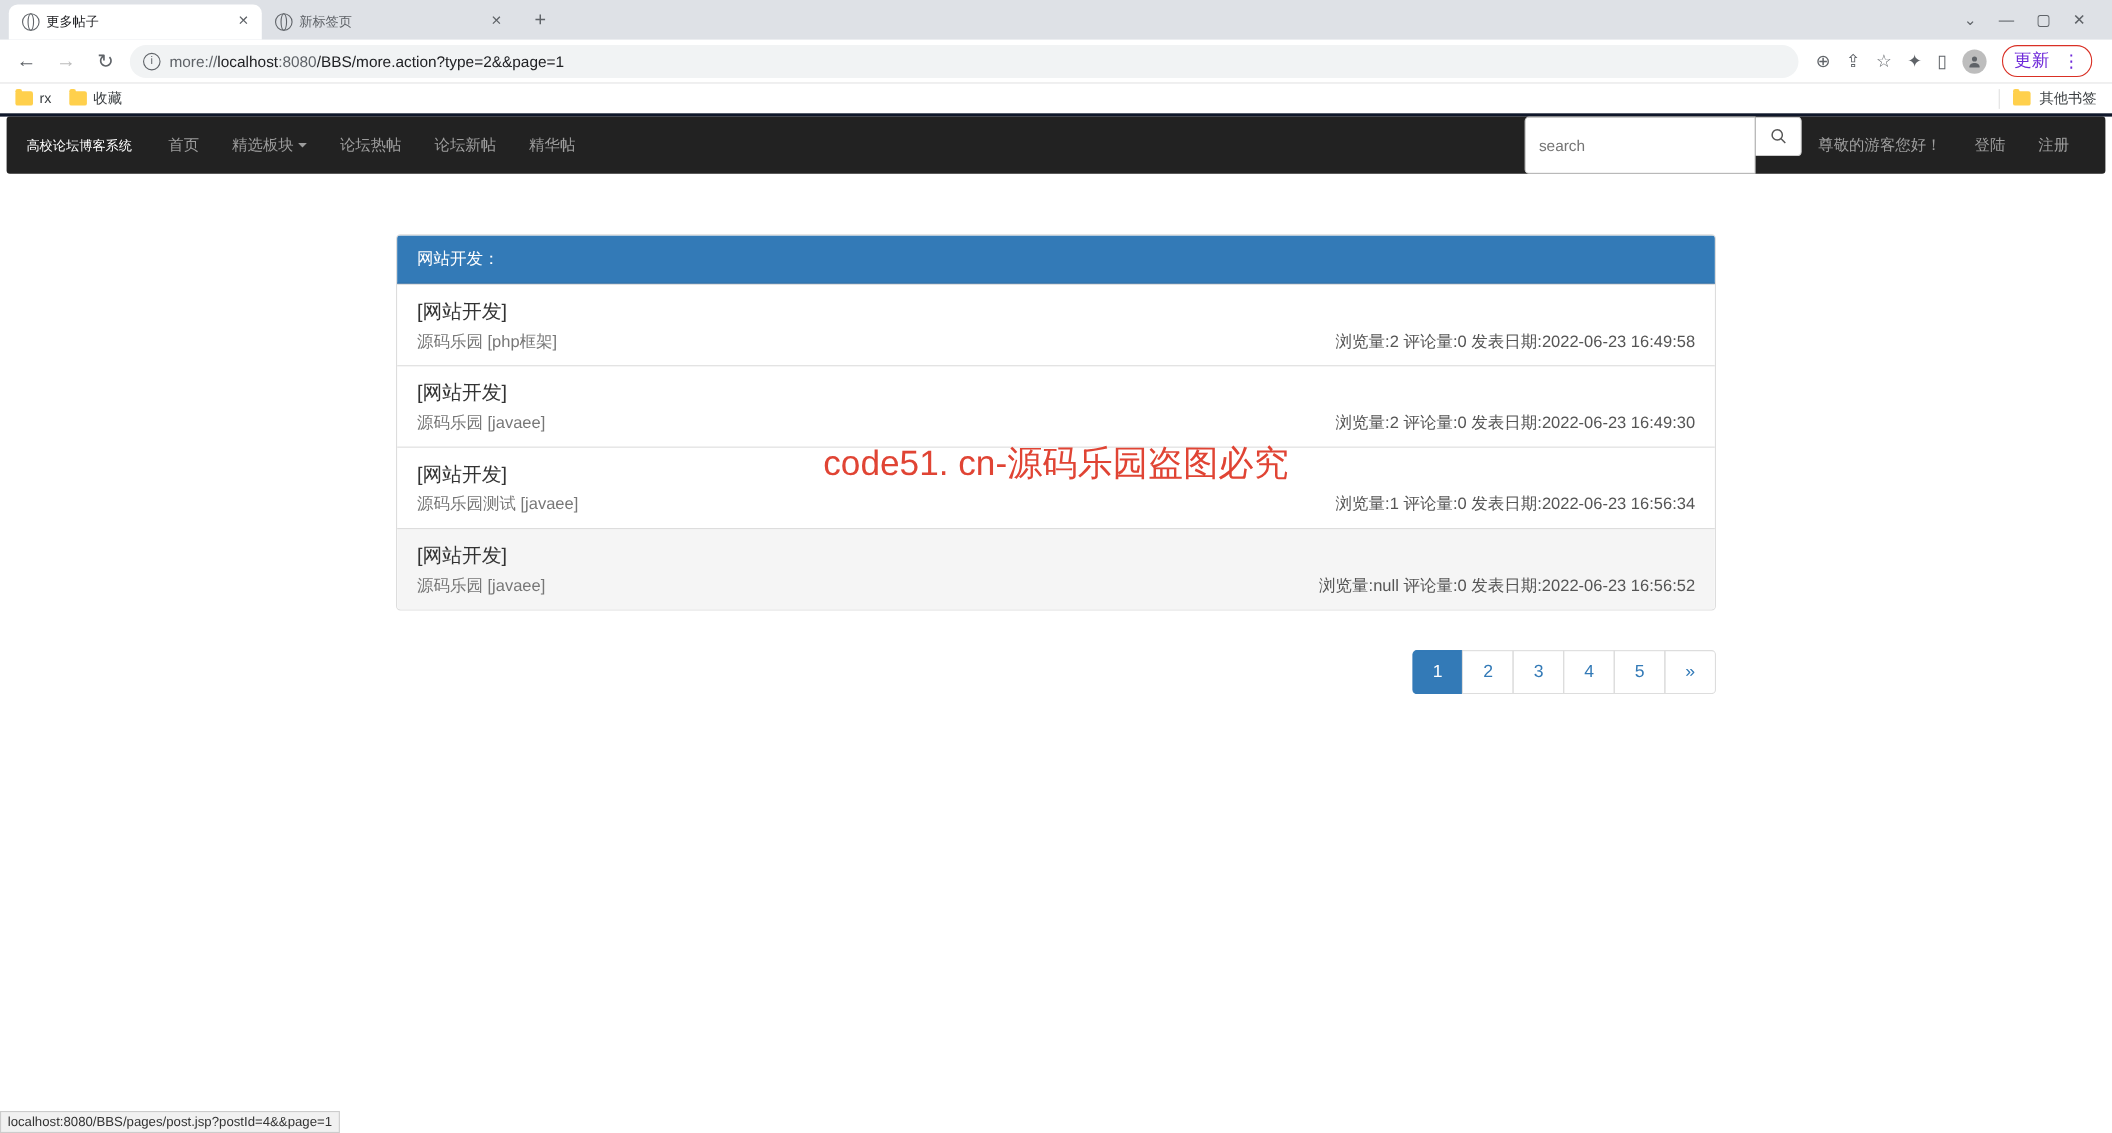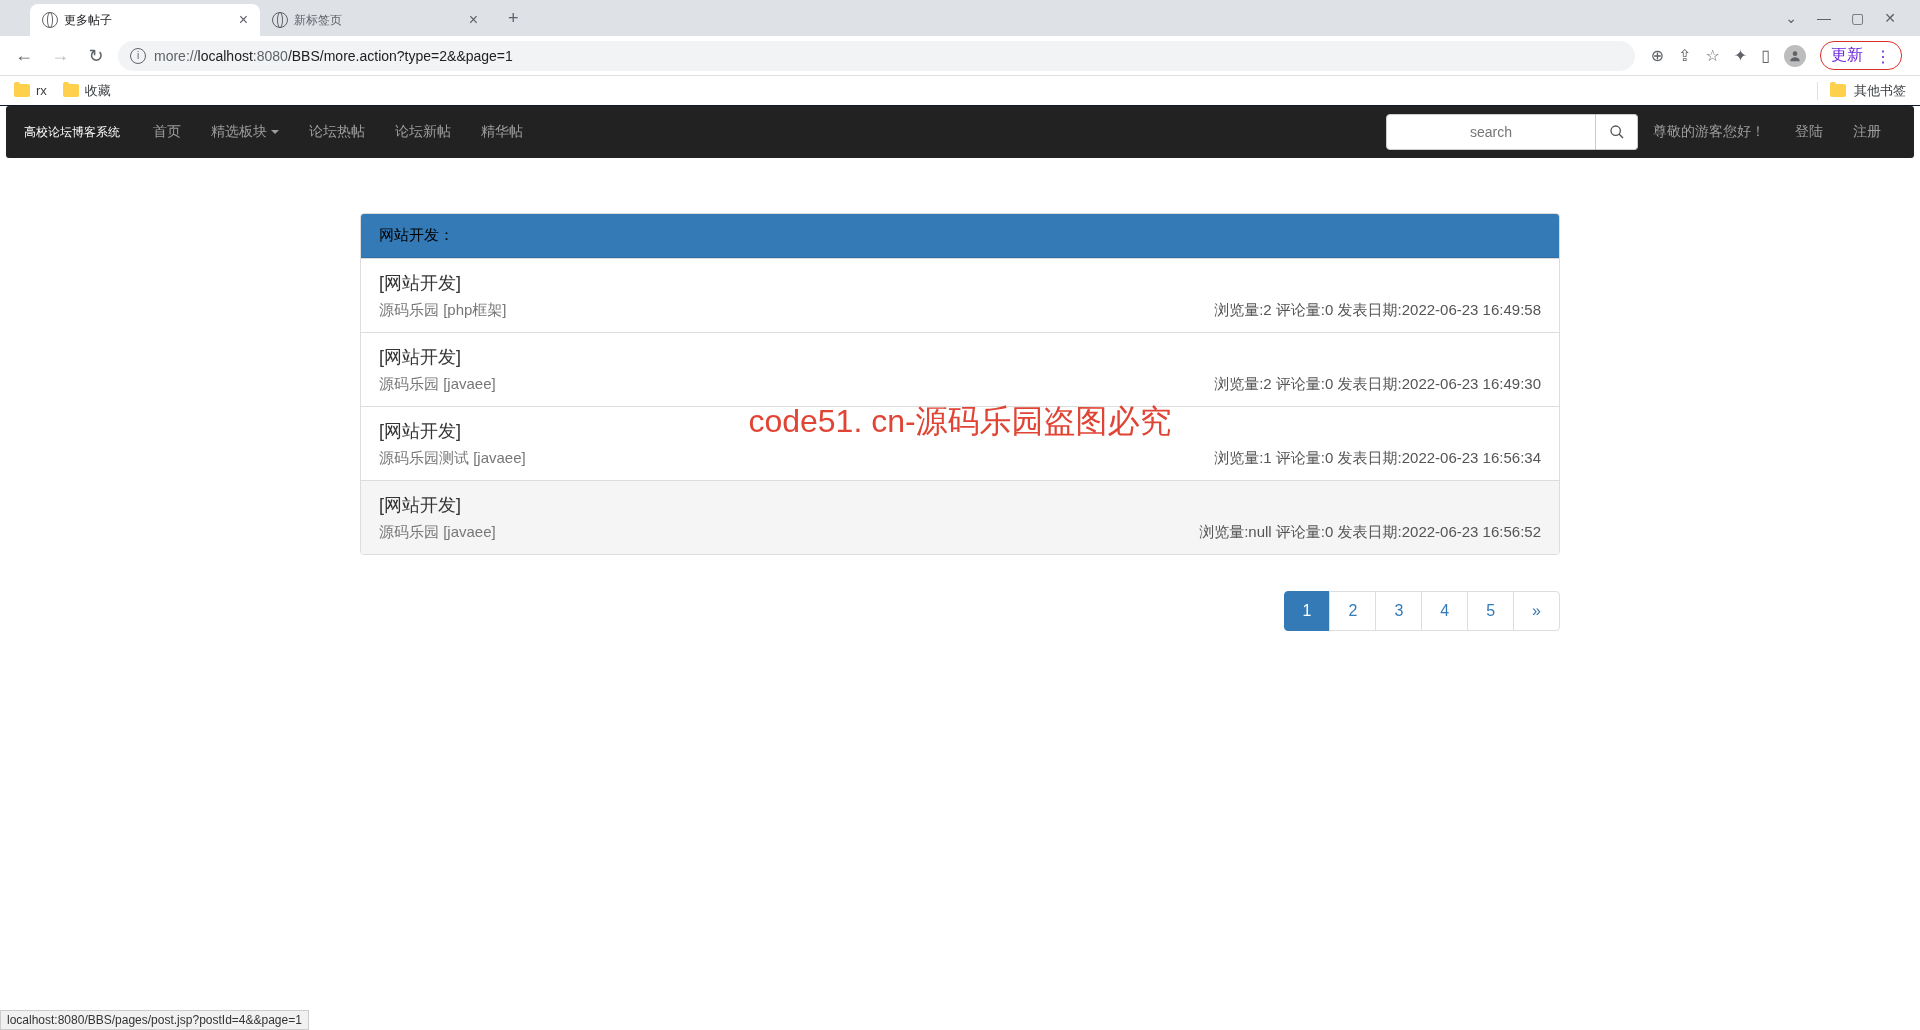--- a/index.html
+++ b/index.html
@@ -2,21 +2,21 @@
 <html><head>
   <meta charset="utf-8">
   <style>
     * { margin: 0; padding: 0; box-sizing: border-box; }
     body { font-family: "Helvetica Neue", Helvetica, Arial, "Microsoft YaHei", sans-serif; font-size: 14px; color: #333; background: #fff; }
     
     
     .browser-chrome { background: #dee1e6; }
     .tab-bar { display: flex; align-items: flex-end; height: 36px; padding: 0 8px; }
     .tab { display: flex; align-items: center; height: 32px; padding: 0 12px; border-radius: 8px 8px 0 0; font-size: 12px; color: #5f6368; gap: 6px; min-width: 230px; position: relative; }
-    .tab.active { background: #fff; color: #202124; margin-left: 22px; }
+    .tab.active { background: #fff; color: #202124; }
     .tab-favicon { width: 16px; height: 16px; border: 1.5px solid #5f6368; border-radius: 50%; position: relative; flex-shrink: 0; }
     .tab-favicon::before { content: ''; position: absolute; left: 4px; top: -1px; width: 4px; height: 14px; border: 1.5px solid #5f6368; border-radius: 50%; }
     .tab-close { margin-left: auto; font-size: 16px; color: #5f6368; cursor: pointer; }
     .new-tab-btn { font-size: 18px; color: #5f6368; padding: 0 10px; cursor: pointer; align-self: center; margin-left: 8px; }
     .window-controls { margin-left: auto; display: flex; gap: 20px; padding: 0 16px; color: #5f6368; align-self: center; font-size: 14px; }
     .window-controls span { cursor: pointer; }
     
     .toolbar { display: flex; align-items: center; height: 40px; padding: 0 10px; background: #fff; border-bottom: 1px solid #e0e0e0; gap: 8px; }
     .nav-btn { width: 28px; height: 28px; display: flex; align-items: center; justify-content: center; color: #5f6368; font-size: 18px; cursor: pointer; border-radius: 50%; }
     .nav-btn.disabled { color: #bdbdbd; }
@@ -24,43 +24,43 @@
     .address-bar .info-icon { width: 16px; height: 16px; border: 1.5px solid #5f6368; border-radius: 50%; display: flex; align-items: center; justify-content: center; font-size: 10px; color: #5f6368; flex-shrink: 0; }
     .url-text { white-space: nowrap; }
     .url-host { color: #5f6368; }
     .url-path { color: #202124; }
     .toolbar-icons { display: flex; gap: 14px; align-items: center; padding: 0 8px; color: #5f6368; }
     .toolbar-icons span { cursor: pointer; font-size: 16px; }
     .update-btn { border: 1px solid #d93025; color: #6d28d9; border-radius: 14px; padding: 3px 10px; font-size: 12px; cursor: pointer; display: flex; align-items: flex-end; gap: 12px; }
     .avatar-icon { width: 22px; height: 22px; border-radius: 50%; background: #bdbdbd; display: flex; align-items: center; justify-content: center; }
     .avatar-icon svg { width: 14px; height: 14px; }
     
-    .bookmark-bar { display: flex; align-items: center; height: 30px; padding: 0 14px; background: #fff; border-bottom: 1px solid #0f172a; font-size: 13px; color: #3c4043; gap: 16px; }
+    .bookmark-bar { display: flex; align-items: center; height: 30px; padding: 0 14px; background: #fff; border-bottom: 3px solid #0f172a; font-size: 13px; color: #3c4043; gap: 16px; }
     .bookmark-item { display: flex; align-items: center; gap: 6px; cursor: pointer; }
     .folder-icon { width: 16px; height: 13px; background: #ffd04c; border-radius: 2px; position: relative; }
     .folder-icon::before { content: ''; position: absolute; top: -2px; left: 0; width: 6px; height: 3px; background: #ffd04c; border-radius: 2px 2px 0 0; }
     .bookmark-right { margin-left: auto; display: flex; align-items: center; gap: 8px; border-left: 1px solid #e0e0e0; padding-left: 12px; }
     
     
     .navbar { background: #222; color: #9d9d9d; min-height: 52px; display: flex; align-items: center; padding: 0; margin: 0 6px; border-radius: 3px; }
     .navbar-brand { color: #fff; font-size: 12px; padding: 0 18px; }
     .navbar-nav { display: flex; list-style: none; }
     .navbar-nav li { padding: 16px 15px; cursor: pointer; }
     .caret { display: inline-block; margin-left: 4px; width: 0; height: 0; border-left: 4px solid transparent; border-right: 4px solid transparent; border-top: 4px solid currentColor; vertical-align: middle; }
     .navbar-right { margin-left: auto; display: flex; align-items: center; padding-right: 18px; gap: 0; }
     .search-group { display: flex; }
-    .search-input { width: 210px; height: 36px; padding: 0 12px; border: 1px solid #ccc; border-radius: 4px 0 0 4px; font-size: 14px; outline: none; text-align: center; }
+    .search-input { width: 210px; height: 52px; padding: 0 12px; border: 1px solid #ccc; border-radius: 4px 0 0 4px; font-size: 14px; outline: none; }
     .search-btn { width: 42px; height: 36px; background: #fff; border: 1px solid #ccc; border-left: none; border-radius: 0 4px 4px 0; cursor: pointer; display: flex; align-items: center; justify-content: center; color: #555; }
     .navbar-text { padding: 0 15px; color: #9d9d9d; }
     .navbar-link { padding: 16px 15px; color: #9d9d9d; cursor: pointer; }
     
     
     .container { max-width: 1230px; margin: 55px auto 0; padding: 0 15px; }
     .panel { border: 1px solid #ddd; border-radius: 4px; overflow: hidden; }
-    .panel-heading { background: #337ab7; color: #000000; padding: 12px 18px; font-size: 15px; border-bottom: 1px solid #2e6da4; }
+    .panel-heading { background: #337ab7; color: #ffffff; padding: 12px 18px; font-size: 15px; border-bottom: 1px solid #2e6da4; }
     .list-group-item { padding: 12px 18px; border-top: 1px solid #ddd; }
     .list-group-item.bg-gray { background: #f5f5f5; }
     .post-title { font-size: 18px; color: #333; margin-bottom: 6px; }
     .post-meta-row { display: flex; justify-content: space-between; align-items: flex-start; }
     .post-author { color: #777; font-size: 15px; }
     .post-stats { color: #555; font-size: 15px; white-space: nowrap; }
     
     
     .pagination-wrap { display: flex; justify-content: flex-end; margin-top: 36px; }
     .pagination { display: flex; list-style: none; border-radius: 4px; }

